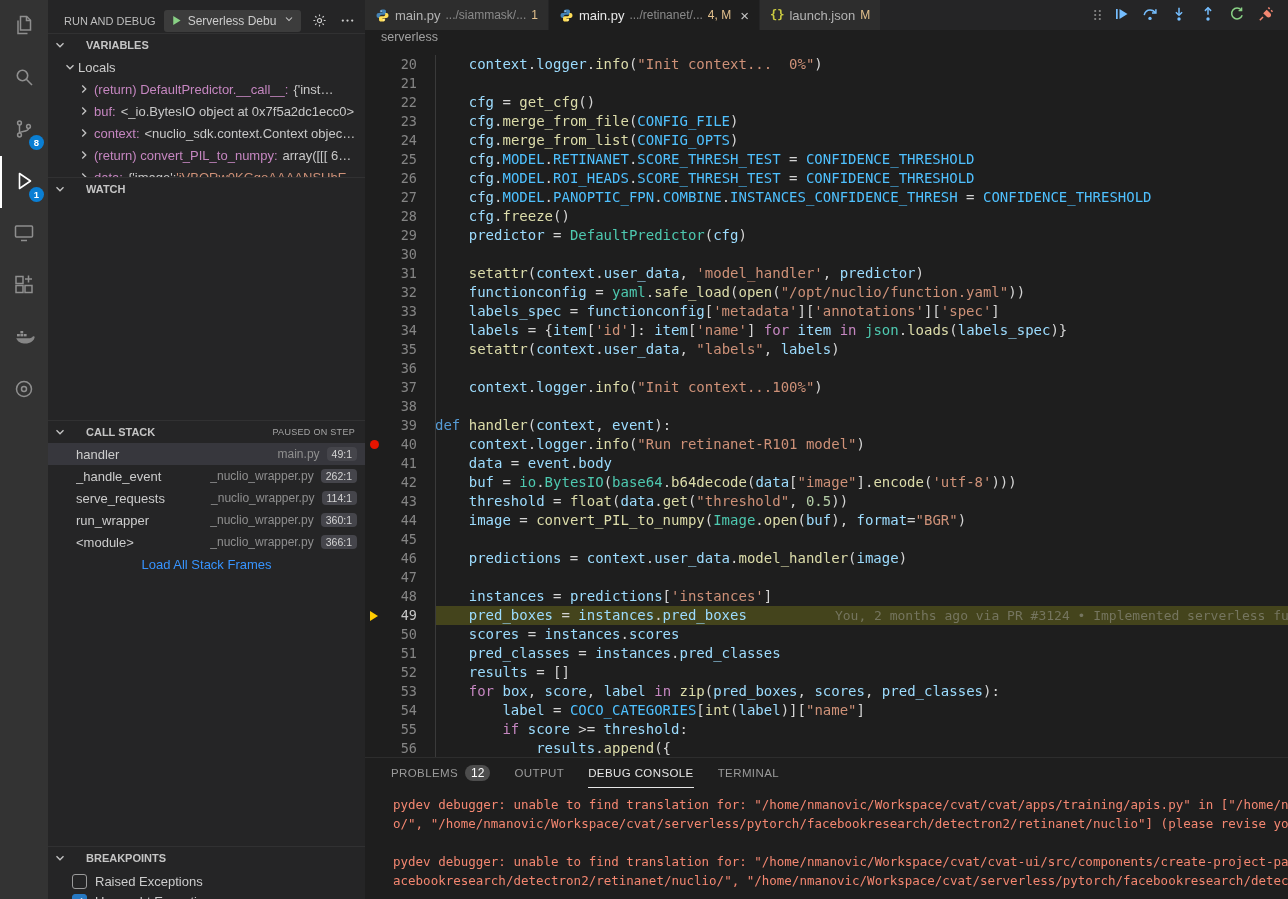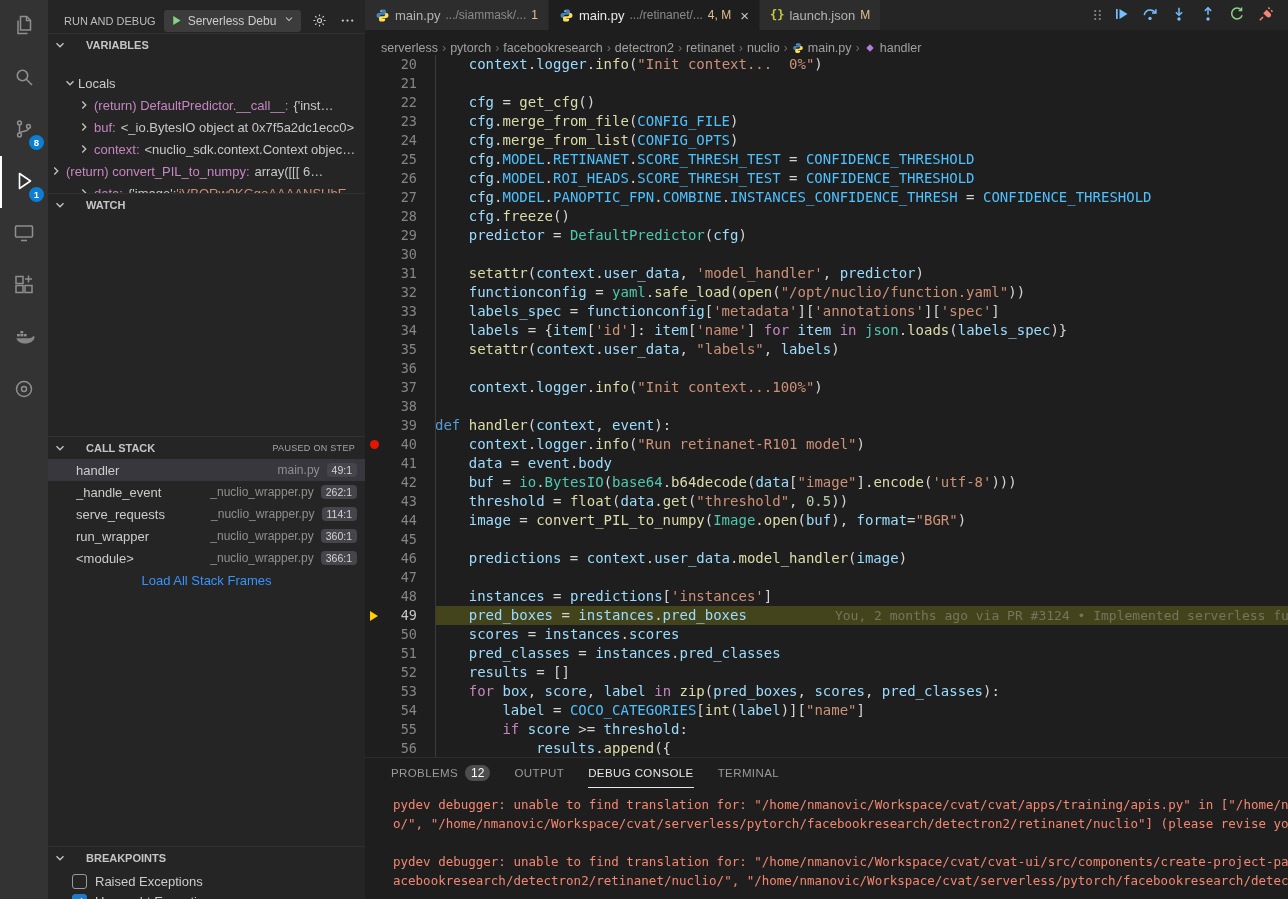--- a/index.html
+++ b/index.html
@@ -16,21 +16,21 @@
   .sidebar{width:317px;min-width:317px;background:#252526;display:flex;flex-direction:column;overflow:hidden;}
   .sb-top{height:33px;min-height:33px;display:flex;align-items:center;padding:8px 8px 0 16px;gap:8px;justify-content:space-between;}
   .sb-title{font-size:11px;color:#bdbdbd;white-space:nowrap;}
   .cfg-dd{flex:1;height:22px;background:#3c3c3c;border-radius:3px;display:flex;align-items:center;gap:5px;padding:0 6px;font-size:12px;color:#ccc;min-width:0;cursor:pointer;}
   .cfg-dd .lbl{white-space:nowrap;overflow:hidden;flex:1;}
   .hd-ic{width:20px;display:flex;align-items:center;justify-content:center;cursor:pointer;}
   .sec{border-top:1px solid rgba(128,128,128,0.14);}
   .sec header{height:22px;display:flex;align-items:center;font-size:11px;font-weight:700;color:#c5c5c5;padding-left:4px;gap:18px;cursor:pointer;}
   .twisty{width:16px;height:16px;display:flex;align-items:center;justify-content:center;color:#c5c5c5;flex:none;}
   .cs-status{margin-left:auto;font-size:9px;font-weight:400;color:#a6a6a6;padding-right:10px;letter-spacing:.3px;}
-  .vars-body{height:121px;overflow:hidden;margin-top:16px;}
+  .vars-body{height:121px;overflow:hidden;}
   .vrow{height:22px;display:flex;align-items:center;white-space:nowrap;overflow:hidden;font-size:13px;cursor:pointer;}
   .scope-name{color:#cccccc;}
   .vname{color:#c586c0;margin:0 5px 0 2px;}
   .vval,.vv-p{color:#c8c8c8;}
   .vv-s{color:#ce9178;}
   .watch-empty{height:220px;}
   .frame{height:22px;display:flex;align-items:center;padding:0 8px 0 28px;gap:7px;cursor:pointer;}
   .frame.selected{background:#37373d;}
   .fname{flex:1;color:#cccccc;white-space:nowrap;overflow:hidden;}
   .ffile{color:#8f8f8f;font-size:12px;white-space:nowrap;}
@@ -50,21 +50,21 @@
   .tab .detail{color:#8a8a8a;font-size:12px;}
   .tab .deco{color:#e2c08d;font-size:12px;}
   .tab .close{color:#c5c5c5;margin-left:4px;font-size:15px;line-height:1;}
   .tab-icon{display:flex;align-items:center;}
   .json-ic{color:#cbcb41;font-weight:700;font-family:"DejaVu Sans Mono",monospace;font-size:12px;}
   .dbg-toolbar{position:absolute;right:8px;top:3px;height:24px;display:flex;align-items:center;gap:9px;padding:0 4px;}
   .tbtn{width:20px;height:20px;display:flex;align-items:center;justify-content:center;cursor:pointer;}
   .grip{display:flex;align-items:center;cursor:grab;}
 
   
-  .breadcrumbs{height:25px;min-height:25px;display:flex;align-items:flex-end;gap:4px;padding-left:16px;font-size:12.5px;color:#a0a0a0;background:#1e1e1e;}
+  .breadcrumbs{height:25px;min-height:25px;display:flex;align-items:flex-start;gap:10px;padding-left:16px;font-size:12.5px;color:#a0a0a0;background:#1e1e1e;flex-direction:column;}
   .bc-item{display:flex;align-items:center;gap:4px;cursor:pointer;white-space:nowrap;}
   .bc-sep{color:#6f6f6f;}
 
   
   .editor{position:relative;flex:1;overflow:hidden;background:#1e1e1e;font-family:"DejaVu Sans Mono","Liberation Mono",monospace;font-size:14px;line-height:19px;}
   .indent-guide{position:absolute;left:70px;top:0;bottom:0;width:1px;background:#3a3a3a;}
   .eline{display:flex;height:19px;}
   .gut{width:70px;min-width:70px;display:flex;align-items:center;}
   .gmark{width:18px;display:flex;align-items:center;justify-content:center;}
   .gnum{width:34px;text-align:right;color:#858585;font-size:13.5px;}
@@ -219,21 +219,21 @@
           </div>
           <div class="vrow" style="padding-left: 28px;">
             <span class="twisty">
               <svg width="14" height="14" viewBox="0 0 16 16" fill="none" stroke="currentColor" stroke-width="1.5">
                 <path d="M6 4l4 4-4 4"></path>
               </svg>
             </span>
             <span class="vname">context:</span>
             <span class="vval">&lt;nuclio_sdk.context.Context objec…</span>
           </div>
-          <div class="vrow" style="">
+          <div class="vrow" style="padding-left: 28px;">
             <span class="twisty">
               <svg width="14" height="14" viewBox="0 0 16 16" fill="none" stroke="currentColor" stroke-width="1.5">
                 <path d="M6 4l4 4-4 4"></path>
               </svg>
             </span>
             <span class="vname">(return) convert_PIL_to_numpy:</span>
             <span class="vval">array([[[ 6…</span>
           </div>
           <div class="vrow" style="padding-left: 28px;">
             <span class="twisty">

